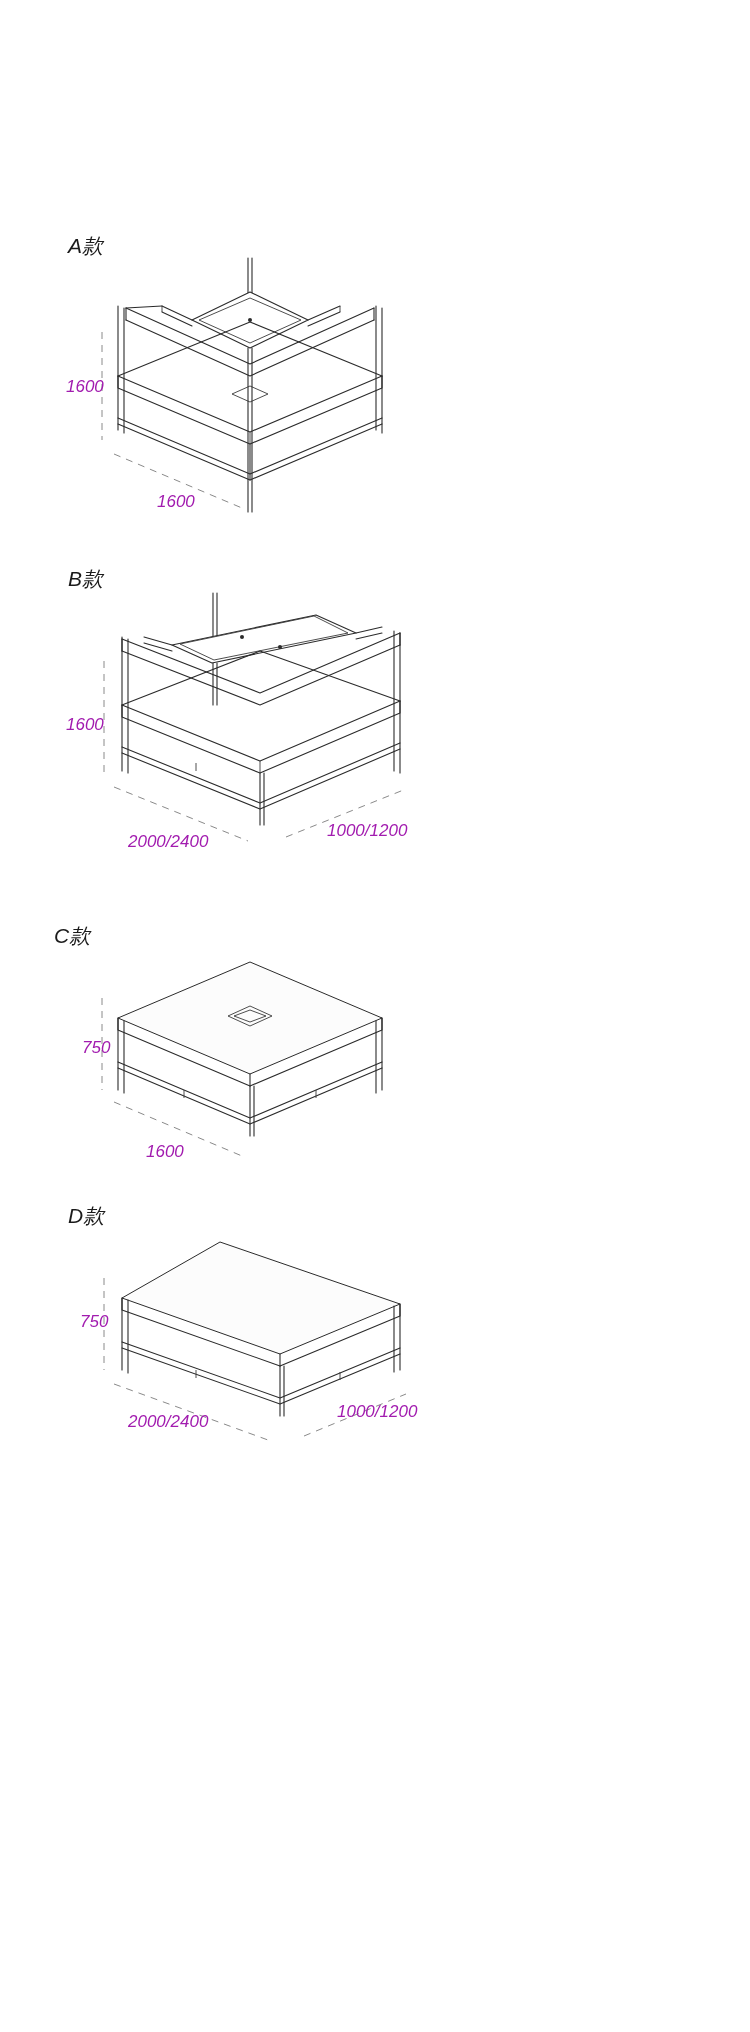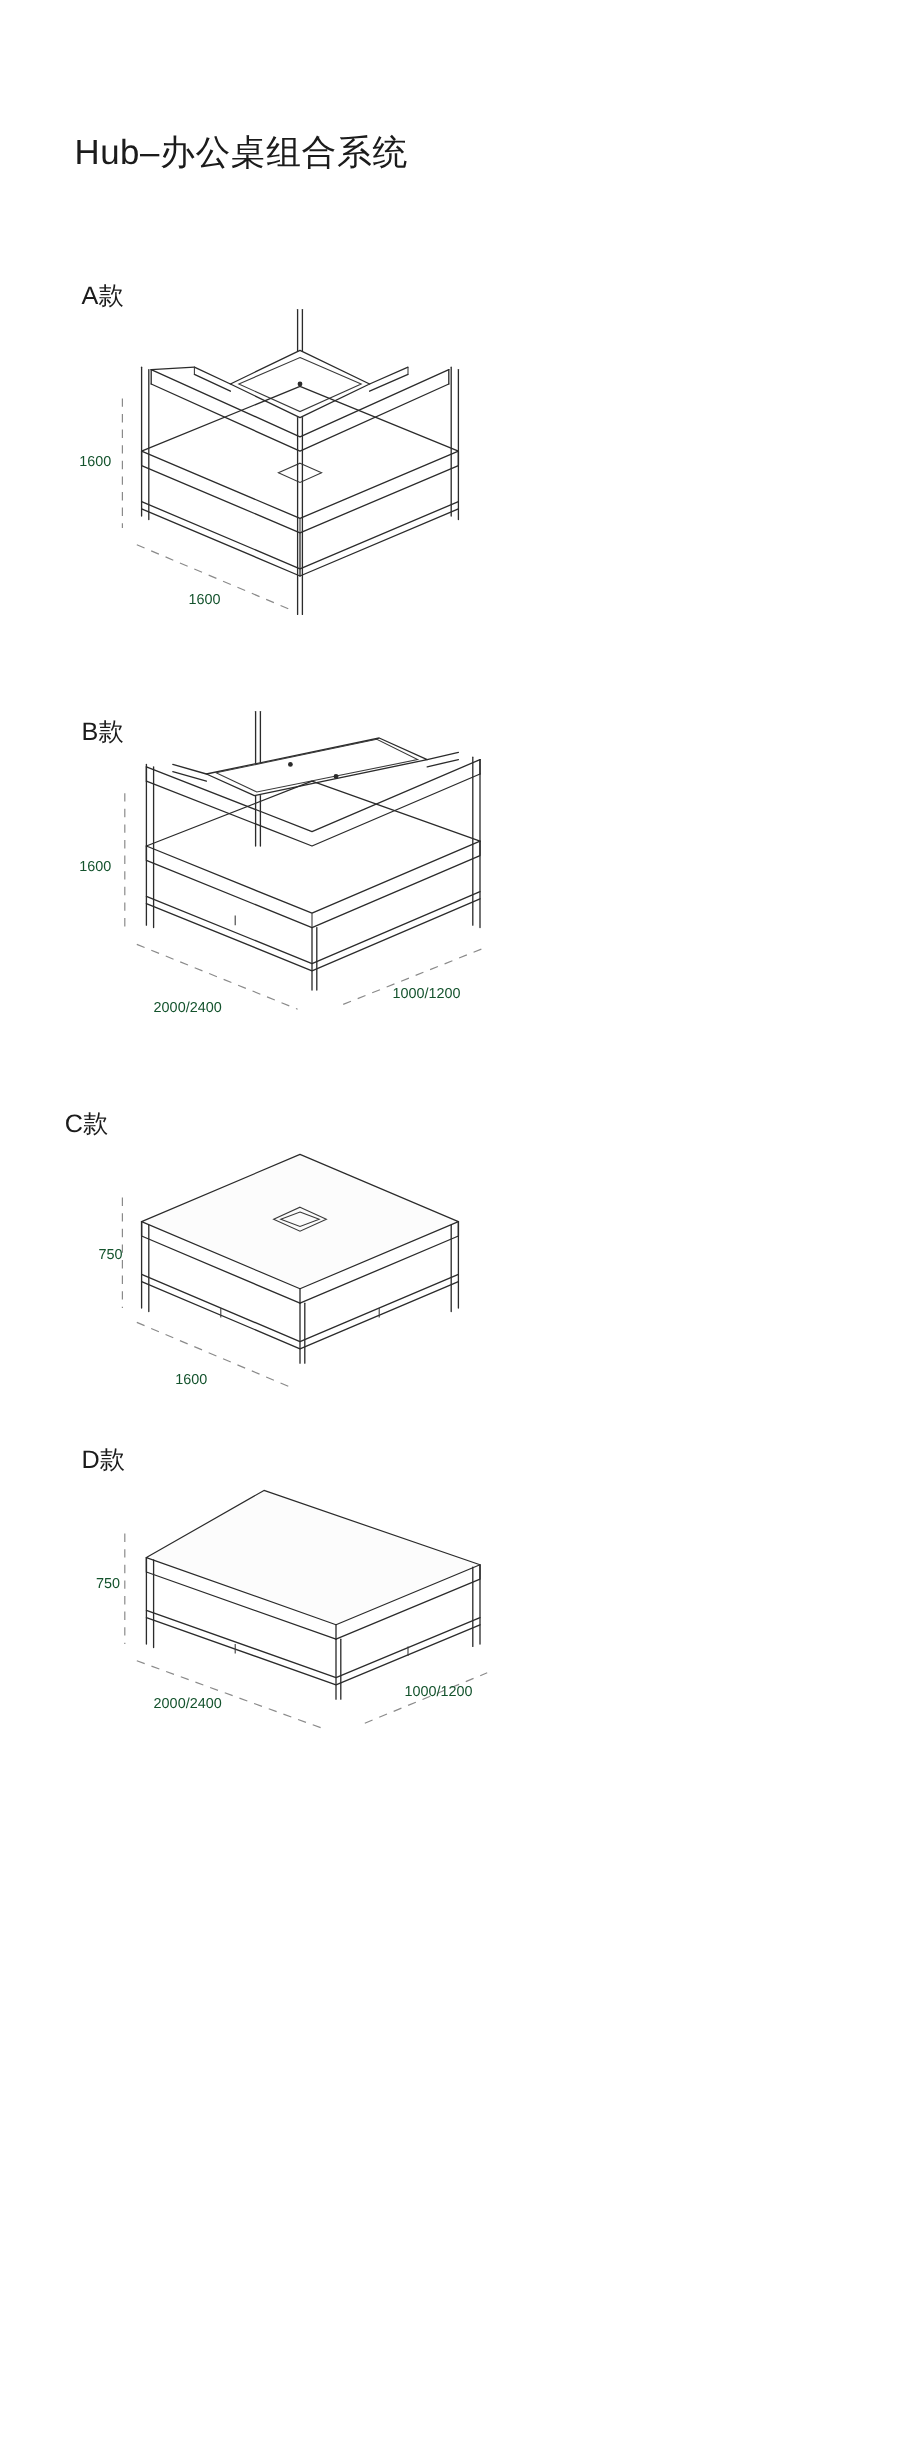--- a/index.html
+++ b/index.html
@@ -29,33 +29,34 @@
     font-size: 29px;
     font-weight: 400;
     letter-spacing: 0.5px;
     color: #1b1b1b;
     white-space: nowrap;
   }
   .variant {
     position: absolute;
     left: 0;
     width: 678px;
+    font-style: italic;
   }
   .variant-label {
     position: absolute;
     font-size: 21px;
     font-weight: 400;
     color: #1b1b1b;
     white-space: nowrap;
   }
   .dim-label {
     position: absolute;
-    font-size: 12px;
+    font-size: 17px;
     font-weight: 400;
-    color: #14532d;
+    color: #a21caf;
     white-space: nowrap;
   }
   svg.drawing {
     position: absolute;
     overflow: visible;
   }
   svg.drawing .ln {
     stroke: #2b2b2b;
     stroke-width: 1.1;
     fill: none;
@@ -87,21 +88,20 @@
   }
   svg.drawing .dot {
     fill: #2b2b2b;
   }
 </style>
 </head>
 <body>
 
 <div class="page">
 
-  <div class="page-title">Hub–办公桌组合系统</div>
 
   <div class="variant" style="top:220px; height:310px;">
     <div class="variant-label" style="left:68px; top:12px;">A款</div>
 
     <svg class="drawing" style="left:100px; top:20px;" width="420" height="290" viewBox="0 0 420 290">
 
       <path class="ln" d="M148 18 L148 72"></path>
       <path class="ln" d="M152 18 L152 72"></path>
 
       <path class="face" d="M150 52 L208 80 L150 108 L92 80 Z"></path>
@@ -149,21 +149,21 @@
       <path class="dash" d="M2 92 L2 200"></path>
 
       <path class="dash" d="M14 214 L142 268"></path>
     </svg>
 
     <div class="dim-label" style="left:66px; top:157px;">1600</div>
     <div class="dim-label" style="left:157px; top:272px;">1600</div>
   </div>
 
   <div class="variant" style="top:555px; height:320px;">
-    <div class="variant-label" style="left:68px; top:10px;margin-top:31px;">B款</div>
+    <div class="variant-label" style="left:68px; top:10px;">B款</div>
 
     <svg class="drawing" style="left:100px; top:20px;" width="440" height="300" viewBox="0 0 440 300">
 
       <path class="ln" d="M113 18 L113 72"></path>
       <path class="ln" d="M117 18 L117 72"></path>
 
       <path class="face" d="M72 70 L216 40 L256 58 L112 88 Z"></path>
       <path class="ln-thin" d="M80 69 L214 41 L248 58 L114 85 Z"></path>
       <circle class="dot" cx="142" cy="62" r="2"></circle>
       <circle class="dot" cx="180" cy="72" r="2"></circle>

